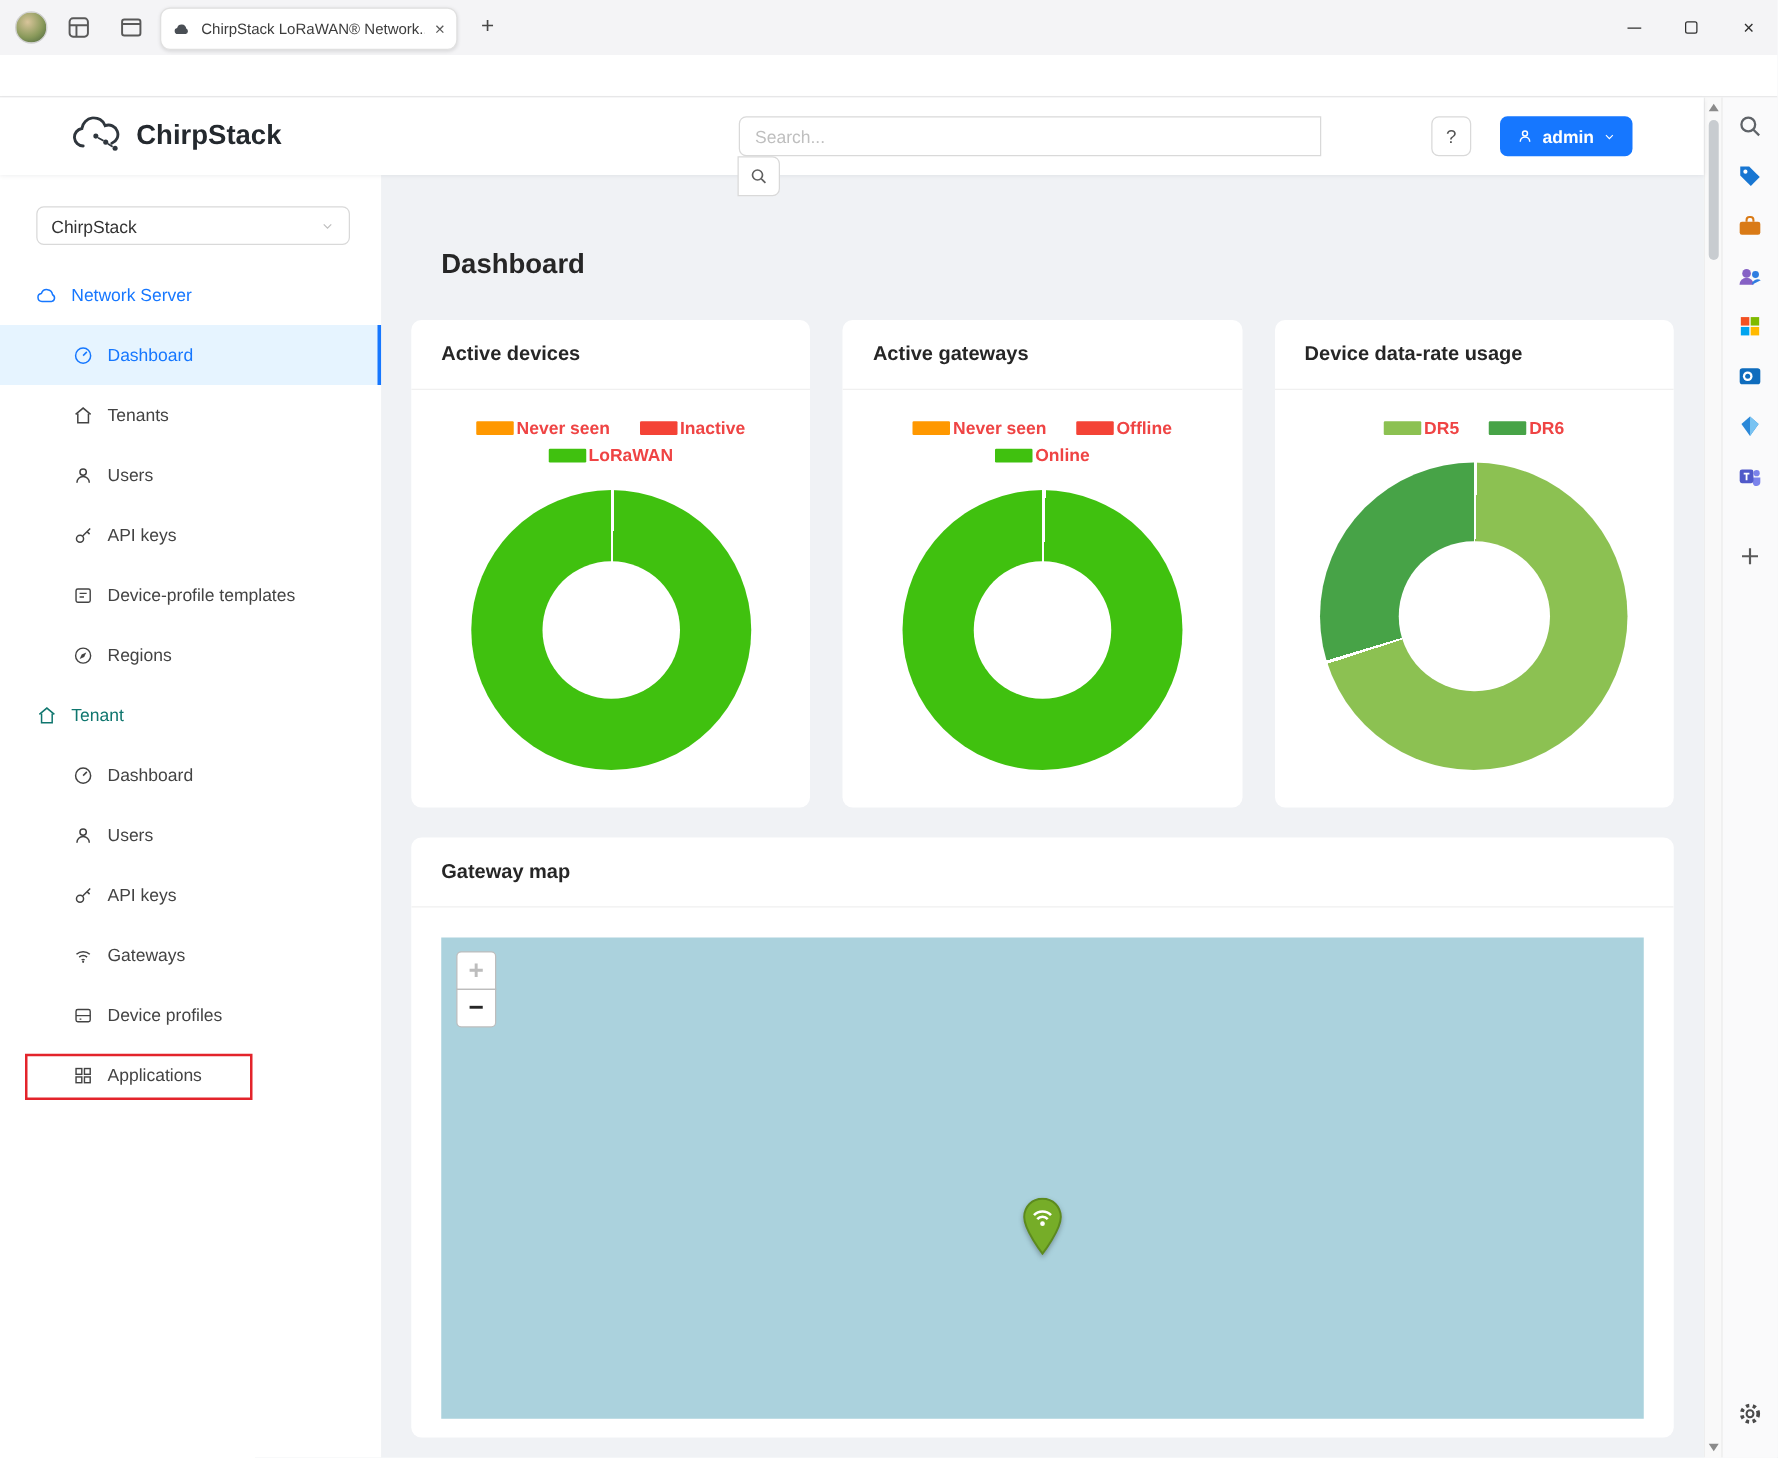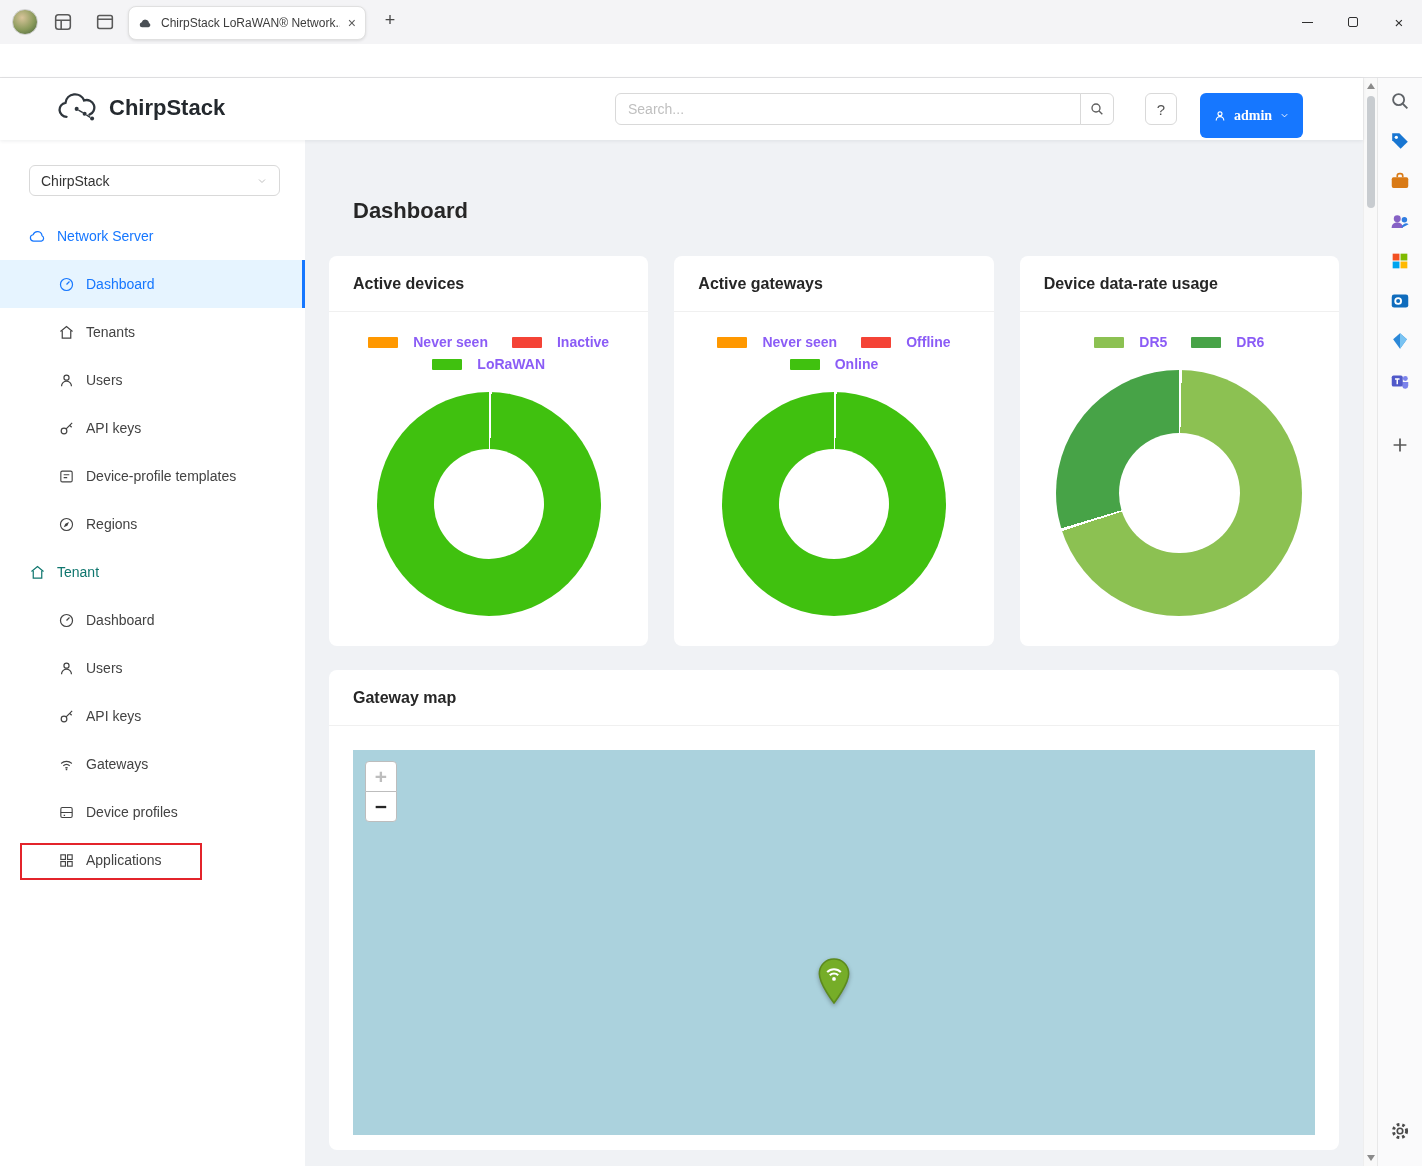--- a/index.html
+++ b/index.html
@@ -54,31 +54,31 @@
   .scroll-arrow { position:absolute; left:3px; width:0; height:0; border-left:4px solid transparent; border-right:4px solid transparent; }
   .scroll-arrow.up { top:5px; border-bottom:6px solid #8b8b8b; }
   .scroll-arrow.down { bottom:5px; border-top:6px solid #8b8b8b; }
   .scroll-thumb { position:absolute; top:18px; left:3px; width:8px; height:112px; background:#c8ccd0; border-radius:4px; }
 
   
   .app-shell { position:absolute; top:78px; left:0; right:59px; bottom:0; background:#f0f2f5; }
   .app-header { position:absolute; top:0; left:0; right:0; height:62px; background:#fff; z-index:3; box-shadow:0 1px 4px rgba(0,21,41,.08); }
   .brand { position:absolute; left:56px; top:15px; display:flex; align-items:center; gap:9px; }
   .brand-name { font-size:22px; font-weight:600; color:#24292e; }
-  .search-wrap { position:absolute; left:615px; top:15px; display:flex; }
+  .search-wrap { position:absolute; left:591px; top:15px; display:flex;flex-direction:column; }
   .search-input { width:466px; height:32px; border:1px solid #d9d9d9; border-radius:6px 0 0 6px; padding:0 12px; font-size:14px;
                   font-family:inherit; color:#333; outline:none; }
   .search-input::placeholder { color:#bfbfbf; }
   .search-btn { width:34px; height:32px; margin-left:-1px; border:1px solid #d9d9d9; border-radius:0 6px 6px 0; background:#fff;
                 color:#5f5f5f; display:flex; align-items:center; justify-content:center; }
   .search-btn svg { width:16px; height:16px; }
   .help-btn { position:absolute; left:1145px; top:15px; width:32px; height:32px; border:1px solid #d9d9d9; border-radius:6px;
               background:#fff; color:#555; font-size:15px; display:flex; align-items:center; justify-content:center; }
-  .admin-btn { position:absolute; left:1200px; top:15px; height:45px; padding:0 13px; background:#1677ff; color:#fff;
-               border-radius:6px; display:flex; align-items:center; gap:7px; font-size:14px; font-weight:600;font-family:Liberation Serif, serif; }
+  .admin-btn { position:absolute; left:1200px; top:15px; height:32px; padding:0 13px; background:#1677ff; color:#fff;
+               border-radius:6px; display:flex; align-items:center; gap:7px; font-size:14px; font-weight:600; }
   .admin-btn svg { width:14px; height:14px; }
   .admin-caret svg { width:11px; height:11px; }
 
   
   .app-sidebar { position:absolute; top:62px; left:0; width:305px; bottom:0; background:#fff; }
   .org-select { position:absolute; left:29px; top:25px; width:251px; height:31px; border:1px solid #d9d9d9; border-radius:6px;
                 display:flex; align-items:center; justify-content:space-between; padding:0 11px; font-size:14px; color:#333; }
   .org-select .chev { color:#bfbfbf; }
   .org-select .chev svg { width:12px; height:12px; }
   .app-nav { position:absolute; top:72px; left:0; right:0; }
@@ -97,21 +97,21 @@
   .breadcrumb { margin-left:24px; font-size:14px; color:#8c8c8c; }
   .breadcrumb .sep { margin:0 8px; color:#bfbfbf; }
   .breadcrumb .current { color:#2f2f2f; }
   .page-title { margin:16px 0 0 24px; font-size:22px; font-weight:600; color:#262626; }
   .cards { display:flex; gap:26px; margin-top:32px; }
   .card { flex:1; background:#fff; border-radius:8px; height:390px; overflow:hidden; }
   .card-head { height:56px; display:flex; align-items:center; padding:0 24px; border-bottom:1px solid #f0f0f0;
                font-size:16px; font-weight:600; color:#262626; }
   .card-body { padding:22px 24px 0; display:flex; flex-direction:column; align-items:center; }
   .legend-row { display:flex; justify-content:center; gap:24px; margin-bottom:6px; }
-  .legend-item { display:flex; align-items:center; gap:15px; font-size:14px; font-weight:700; color:#8b5cf6; }
+  .legend-item { display:flex; align-items:center; gap:2px; font-size:14px; font-weight:700; color:#ef4444; }
   .swatch { width:30px; height:11px; border-radius:1px; }
   .donut { border-radius:50%; position:relative; margin-top:14px; }
   .donut::after { content:""; position:absolute; inset:25.5%; background:#fff; border-radius:50%; }
 
   .map-card { margin-top:24px; background:#fff; border-radius:8px; height:480px; overflow:hidden; }
   .map-body { padding:24px; }
   .map { position:relative; height:385px; background:#abd2dd; }
   .zoom { position:absolute; left:12px; top:11px; width:32px; }
   .zoom-btn { width:32px; height:31px; background:#fff; border:1px solid #bdbdbd; display:flex; align-items:center;
               justify-content:center; font-size:21px; font-weight:700; }

